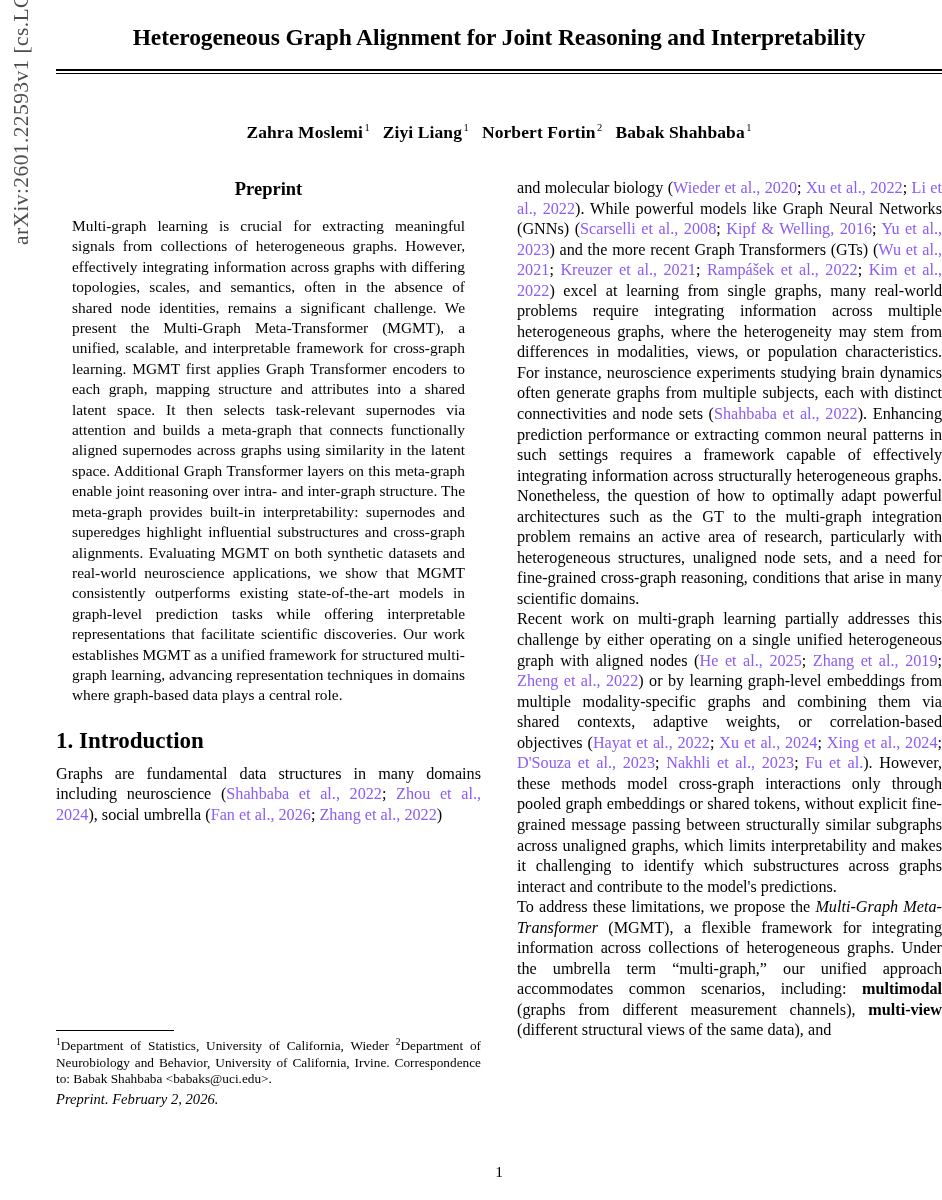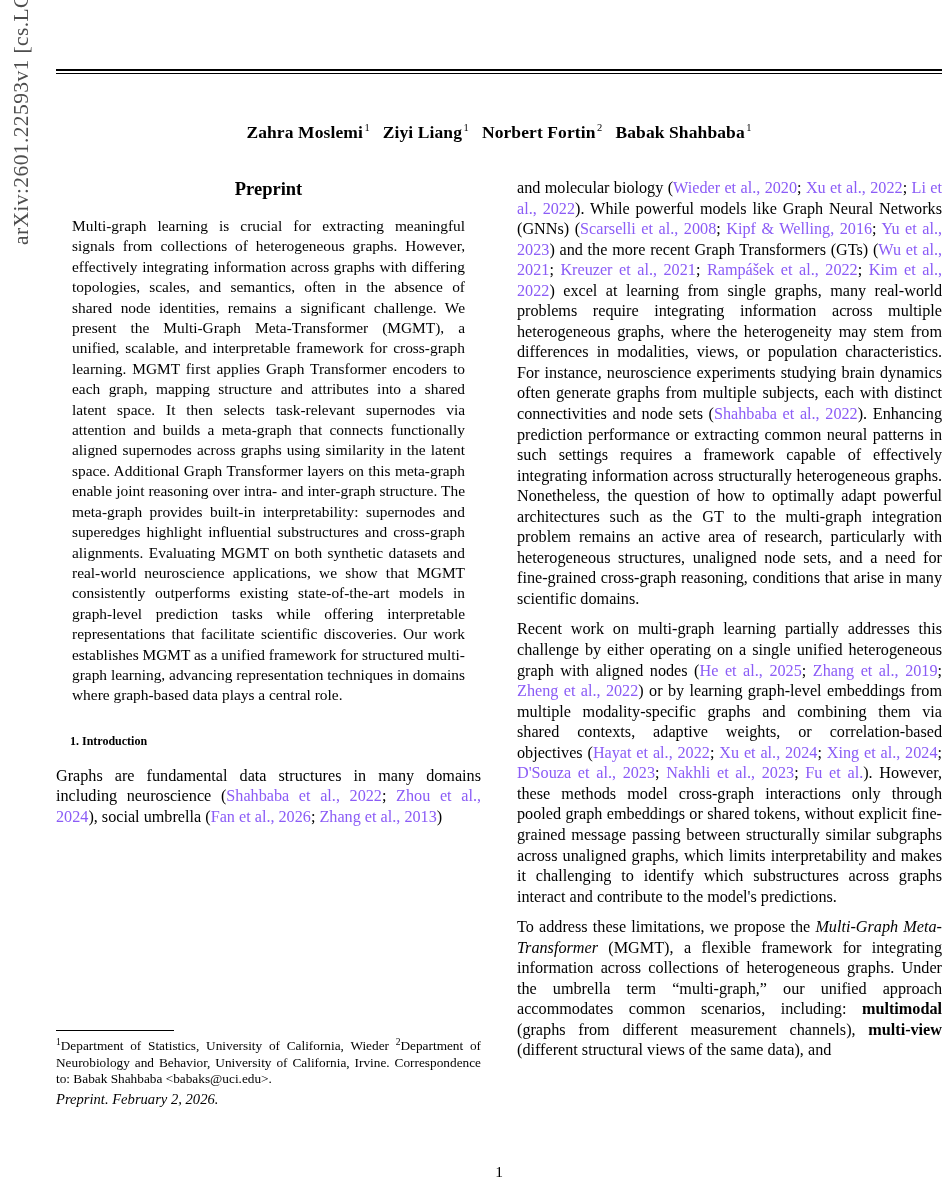--- a/index.html
+++ b/index.html
@@ -119,45 +119,45 @@
 
   h2.abstract-head {
     font-size: 18.5px;
     font-weight: bold;
     text-align: center;
     margin: 0 0 14px 0;
     padding: 0;
     line-height: 22px;
   }
   h2.section-head {
-    font-size: 12px;
+    font-size: 23px;
     font-weight: bold;
     text-align: left;
-    margin: 14px;
+    margin: 0;
     padding: 0;
     line-height: 22px;
   }
 
   p.body {
     font-size: 16.2px;
     line-height: 20.55px;
     text-align: justify;
     text-justify: inter-word;
     margin: 0;
     padding: 0;
     hyphens: manual;
   }
   p.abs {
     font-size: 15.4px;
     line-height: 20.4px;
     text-align: justify;
     margin: 16px;
     padding: 0;
   }
-  p.body + p.body { text-indent: 0; margin-top: 10px; }
+  p.body + p.body { text-indent: 0; }
 
   .cite { color: #8b5cf6; }
   .it { font-style: italic; }
   .bd { font-weight: bold; }
 
   
   #intro-head-wrap { margin-top: 24px; }
   #intro-para-wrap { margin-top: 12px; }
 
   
@@ -204,40 +204,43 @@
 </style>
 </head>
 <body>
 
 <div id="arxiv-stamp">
   <div class="vtext">arXiv:2601.22593v1  [cs.LG]  30 Jan 2026</div>
 </div>
 
 <div id="page">
 
+  <div id="title-block">
+    <h1 id="paper-title">Heterogeneous Graph Alignment for Joint Reasoning and Interpretability</h1>
+  </div>
 
   <div id="title-rules">
     <div class="rule-thick"></div>
     <div class="rule-gap"></div>
     <div class="rule-thin"></div>
   </div>
 
   <div id="authors"><span class="author"><span>Zahra Moslemi</span><sup class="aff">1</sup></span><span class="sep"></span><span class="author"><span>Ziyi Liang</span><sup class="aff">1</sup></span><span class="sep"></span><span class="author"><span>Norbert Fortin</span><sup class="aff">2</sup></span><span class="sep"></span><span class="author"><span>Babak Shahbaba</span><sup class="aff">1</sup></span></div>
 
   <div id="columns">
 
     <div class="col" id="col-left">
       <h2 class="abstract-head">Preprint</h2>
       <p class="abs">Multi-graph learning is crucial for extracting meaningful signals from collections of heterogeneous graphs. However, effectively integrating information across graphs with differing topologies, scales, and semantics, often in the absence of shared node identities, remains a significant challenge. We present the Multi-Graph Meta-Transformer (MGMT), a unified, scalable, and interpretable framework for cross-graph learning. MGMT first applies Graph Transformer encoders to each graph, mapping structure and attributes into a shared latent space. It then selects task-relevant supernodes via attention and builds a meta-graph that connects functionally aligned supernodes across graphs using similarity in the latent space. Additional Graph Transformer layers on this meta-graph enable joint reasoning over intra- and inter-graph structure. The meta-graph provides built-in interpretability: supernodes and superedges highlight influential substructures and cross-graph alignments. Evaluating MGMT on both synthetic datasets and real-world neuroscience applications, we show that MGMT consistently outperforms existing state-of-the-art models in graph-level prediction tasks while offering interpretable representations that facilitate scientific discoveries. Our work establishes MGMT as a unified framework for structured multi-graph learning, advancing representation techniques in domains where graph-based data plays a central role.</p>
 
       <div id="intro-head-wrap">
         <h2 class="section-head">1. Introduction</h2>
       </div>
       <div id="intro-para-wrap">
-        <p class="body" id="intro-p1"><span>Graphs are fundamental data structures in many domains including neuroscience (</span><span class="cite">Shahbaba et al., 2022</span><span>; </span><span class="cite">Zhou et al., 2024</span><span>), social umbrella (</span><span class="cite">Fan et al., 2026</span><span>; </span><span class="cite">Zhang et al., 2013</span><span>)</span></p>
+        <p class="body" id="intro-p1"><span>Graphs are fundamental data structures in many domains including neuroscience (</span><span class="cite">Shahbaba et al., 2022</span><span>; </span><span class="cite">Zhou et al., 2024</span><span>), social umbrella (</span><span class="cite">Fan et al., 2026</span><span>; </span><span class="cite">Zhang et al., 2022</span><span>)</span></p>
       </div>
     </div>
 
     <div class="col" id="col-right">
       <p class="body" id="right-p1"><span>and molecular biology (</span><span class="cite">Wieder et al., 2020</span><span>; </span><span class="cite">Xu et al., 2022</span><span>; </span><span class="cite">Li et al., 2022</span><span>). While powerful models like Graph Neural Networks (GNNs) (</span><span class="cite">Scarselli et al., 2008</span><span>; </span><span class="cite">Kipf &amp; Welling, 2016</span><span>; </span><span class="cite">Yu et al., 2023</span><span>) and the more recent Graph Transformers (GTs) (</span><span class="cite">Wu et al., 2021</span><span>; </span><span class="cite">Kreuzer et al., 2021</span><span>; </span><span class="cite">Rampášek et al., 2022</span><span>; </span><span class="cite">Kim et al., 2022</span><span>) excel at learning from single graphs, many real-world problems require integrating information across multiple heterogeneous graphs, where the heterogeneity may stem from differences in modalities, views, or population characteristics. For instance, neuroscience experiments studying brain dynamics often generate graphs from multiple subjects, each with distinct connectivities and node sets (</span><span class="cite">Shahbaba et al., 2022</span><span>). Enhancing prediction performance or extracting common neural patterns in such settings requires a framework capable of effectively integrating information across structurally heterogeneous graphs. Nonetheless, the question of how to optimally adapt powerful architectures such as the GT to the multi-graph integration problem remains an active area of research, particularly with heterogeneous structures, unaligned node sets, and a need for fine-grained cross-graph reasoning, conditions that arise in many scientific domains.</span></p>
       <p class="body" id="right-p2"><span>Recent work on multi-graph learning partially addresses this challenge by either operating on a single unified heterogeneous graph with aligned nodes (</span><span class="cite">He et al., 2025</span><span>; </span><span class="cite">Zhang et al., 2019</span><span>; </span><span class="cite">Zheng et al., 2022</span><span>) or by learning graph-level embeddings from multiple modality-specific graphs and combining them via shared contexts, adaptive weights, or correlation-based objectives (</span><span class="cite">Hayat et al., 2022</span><span>; </span><span class="cite">Xu et al., 2024</span><span>; </span><span class="cite">Xing et al., 2024</span><span>; </span><span class="cite">D'Souza et al., 2023</span><span>; </span><span class="cite">Nakhli et al., 2023</span><span>; </span><span class="cite">Fu et al.</span><span>). However, these methods model cross-graph interactions only through pooled graph embeddings or shared tokens, without explicit fine-grained message passing between structurally similar subgraphs across unaligned graphs, which limits interpretability and makes it challenging to identify which substructures across graphs interact and contribute to the model's predictions.</span></p>
       <p class="body" id="right-p3"><span>To address these limitations, we propose the </span><span class="it">Multi-Graph Meta-Transformer</span><span> (MGMT), a flexible framework for integrating information across collections of heterogeneous graphs. Under the umbrella term “multi-graph,” our unified approach accommodates common scenarios, including: </span><span class="bd">multimodal</span><span> (graphs from different measurement channels), </span><span class="bd">multi-view</span><span> (different structural views of the same data), and</span></p>
     </div>
 
   </div>

